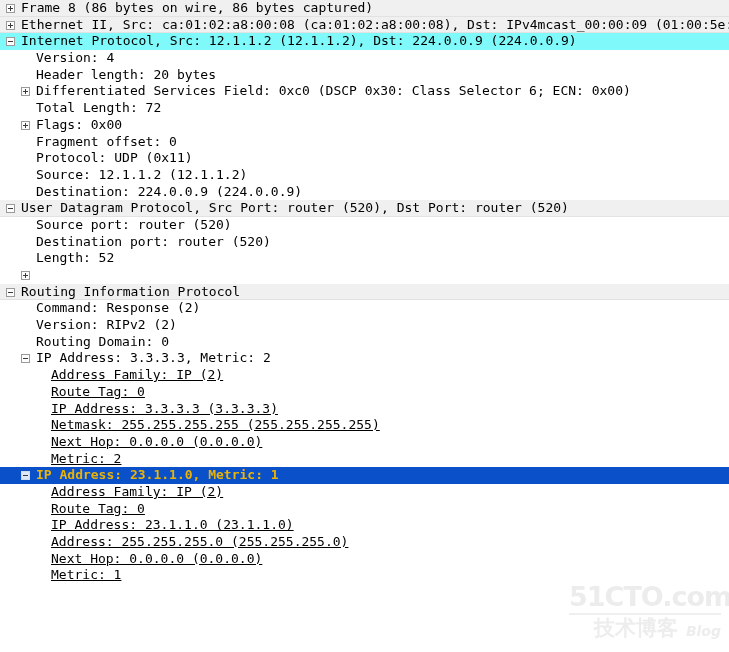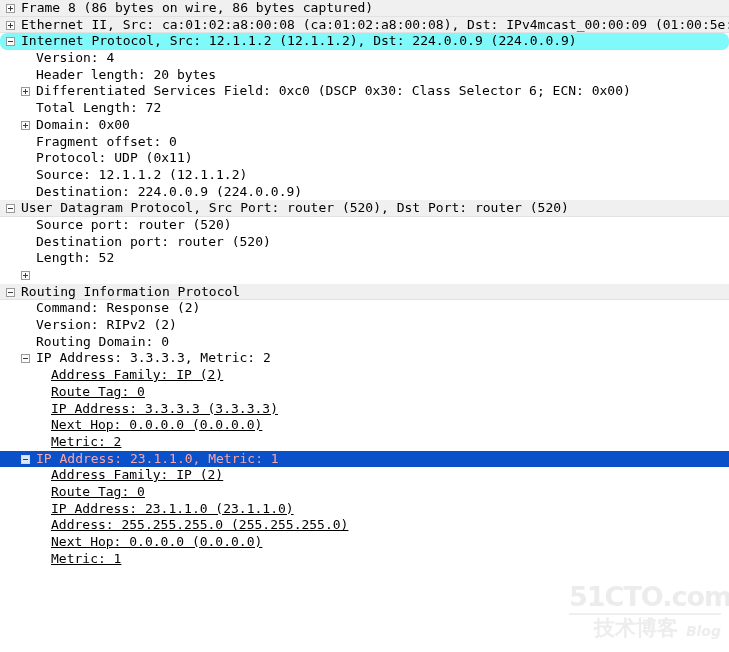--- a/index.html
+++ b/index.html
@@ -33,25 +33,25 @@
   }
 
   
   .row.bg-summary {
     background: #f0f0f0;
     border-bottom: 1px solid #e2e2e2;
     box-sizing: border-box;
   }
   .row.bg-cyan {
     background: #7ff9f9;
-    border-radius: 7px;
   }
   .row.bg-selected {
     background: #0a50c8;
-    color: #fca5a5;
+    color: #eab308;
+    font-weight: bold;
   }
 
   
   .expander {
     position: absolute;
     top: 4px;
     width: 9px;
     height: 9px;
     box-sizing: border-box;
     border: 1px solid #9a9a9a;
@@ -165,21 +165,21 @@
     </div>
     <div class="row lvl1 ">
       <span class="expander plus"></span>
       <span class="label">Differentiated Services Field: 0xc0 (DSCP 0x30: Class Selector 6; ECN: 0x00)</span>
     </div>
     <div class="row lvl1 ">
       <span class="label">Total Length: 72</span>
     </div>
     <div class="row lvl1 ">
       <span class="expander plus"></span>
-      <span class="label">Domain: 0x00</span>
+      <span class="label">Flags: 0x00</span>
     </div>
     <div class="row lvl1 ">
       <span class="label">Fragment offset: 0</span>
     </div>
     <div class="row lvl1 ">
       <span class="label">Protocol: UDP (0x11)</span>
     </div>
     <div class="row lvl1 ">
       <span class="label">Source: 12.1.1.2 (12.1.1.2)</span>
     </div>
@@ -220,20 +220,23 @@
       <span class="label">IP Address: 3.3.3.3, Metric: 2</span>
     </div>
     <div class="row lvl2 ">
       <span class="label">Address Family: IP (2)</span>
     </div>
     <div class="row lvl2 ">
       <span class="label">Route Tag: 0</span>
     </div>
     <div class="row lvl2 ">
       <span class="label">IP Address: 3.3.3.3 (3.3.3.3)</span>
+    </div>
+    <div class="row lvl2 ">
+      <span class="label">Netmask: 255.255.255.255 (255.255.255.255)</span>
     </div>
     <div class="row lvl2 ">
       <span class="label">Next Hop: 0.0.0.0 (0.0.0.0)</span>
     </div>
     <div class="row lvl2 ">
       <span class="label">Metric: 2</span>
     </div>
     <div class="row lvl1 bg-selected">
       <span class="expander minus"></span>
       <span class="label">IP Address: 23.1.1.0, Metric: 1</span>

